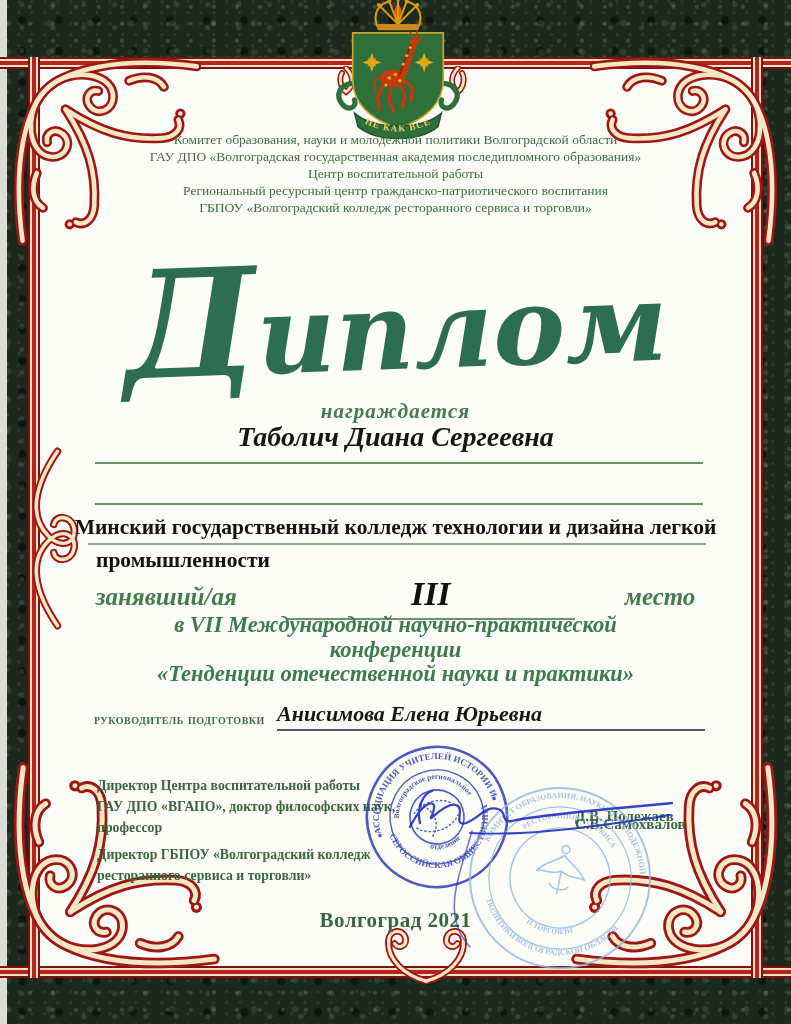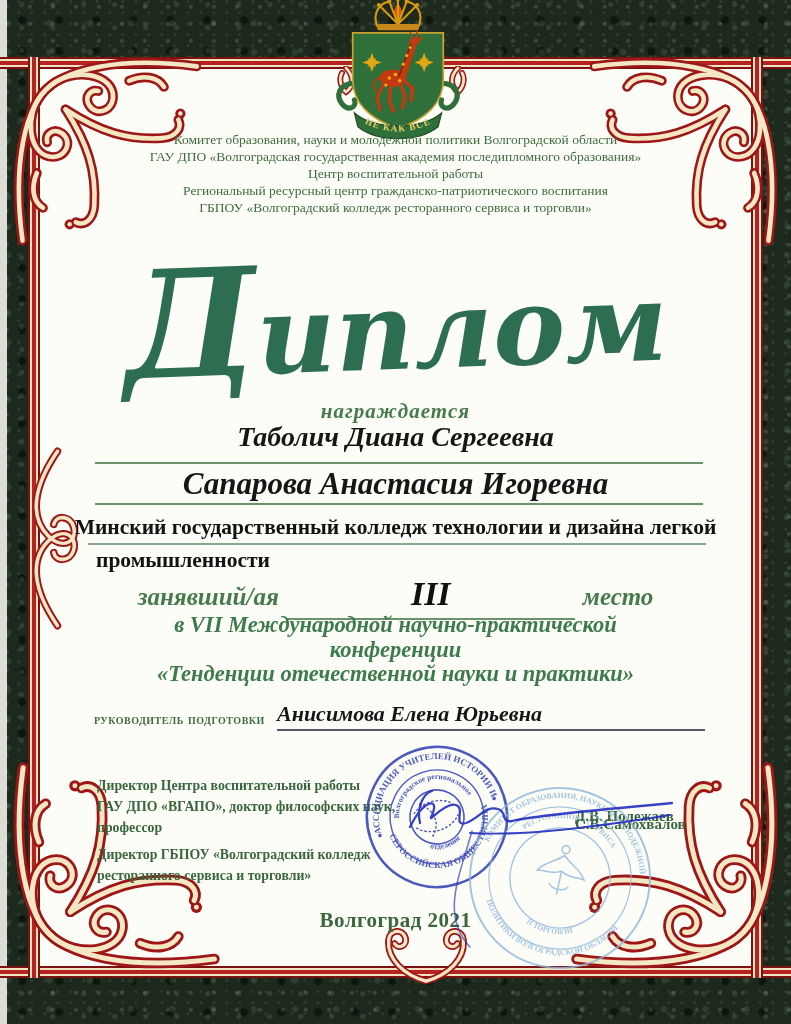--- a/index.html
+++ b/index.html
@@ -26,21 +26,21 @@
   .hdr{font-size:13.5px;line-height:17.2px;color:#3f6b3f;}
   .title{top:228px;font-family:"DejaVu Serif",serif;font-style:italic;font-weight:bold;
     font-size:108px;color:#2e6e50;transform:rotate(-2deg);line-height:1.2;}
   .title::first-letter{font-size:1.38em;}
   .awarded{top:399px;font-size:21px;font-weight:bold;font-style:italic;color:#477a4c;letter-spacing:1px;}
   .name1{top:421px;font-size:28px;font-weight:bold;font-style:italic;color:#161616;}
   .name2{top:466px;font-size:31px;font-weight:bold;font-style:italic;color:#161616;}
   .rule{position:absolute;height:2px;background:#6a936a;}
   .college1{top:515px;font-size:21.5px;font-weight:bold;color:#121212;}
   .college2{top:548px;left:96px;width:650px;text-align:left;font-size:21.5px;font-weight:bold;color:#121212;position:absolute;}
-  .placerow{position:absolute;left:40px;top:560px;width:711px;display:flex;justify-content:center;align-items:baseline;}
+  .placerow{position:absolute;left:40px;top:560px;width:711px;display:flex;justify-content:center;align-items:baseline;gap:42px;}
   .placerow .gw{font-size:25px;font-weight:bold;font-style:italic;color:#477a4c;}
   .placeval{display:inline-block;width:288px;text-align:center;border-bottom:2px solid #6a936a;
     font-size:34px;font-weight:bold;font-style:italic;color:#111;margin:17px 8px;line-height:1;padding-bottom:7px;}
   .conf{top:612px;font-size:22.5px;line-height:25px;font-weight:bold;font-style:italic;color:#3d7a4c;}
   .suplabel{position:absolute;left:94px;top:711px;font-size:14.5px;font-weight:bold;color:#3f6b3f;font-variant:small-caps;letter-spacing:.5px;}
   .supname{position:absolute;left:277px;top:701px;width:428px;text-align:left;font-size:22px;font-weight:bold;font-style:italic;color:#161616;}
   .sig{position:absolute;left:97px;width:330px;font-size:13.8px;line-height:20.5px;font-weight:bold;color:#39663c;text-align:left;}
   .sigval{position:absolute;left:575px;width:140px;font-size:15px;font-weight:bold;color:#39663c;text-align:left;}
   .city{top:908px;font-size:21px;font-weight:bold;color:#39663c;letter-spacing:.5px;}
   .stampsvg{position:absolute;left:320px;top:715px;pointer-events:none;}
@@ -205,21 +205,20 @@
   <div class="cline hdr" style="top:165px">Центр воспитательной работы</div>
   <div class="cline hdr" style="top:148px">ГАУ ДПО «Волгоградская государственная академия последипломного образования»</div>
   <div class="cline hdr" style="top:182px">Региональный ресурсный центр гражданско-патриотического воспитания</div>
   <div class="cline hdr" style="top:199px">ГБПОУ «Волгоградский колледж ресторанного сервиса и торговли»</div>
 
   <div class="cline title">Диплом</div>
 
   <div class="cline awarded">награждается</div>
   <div class="cline name1">Таболич Диана Сергеевна</div>
   <div class="rule" style="left:95px;top:462px;width:608px;"></div>
-  <div class="cline name2">Сапарова Анастасия Игоревна</div>
   <div class="rule" style="left:95px;top:503px;width:608px;"></div>
 
   <div class="cline college1">Минский государственный колледж технологии и дизайна легкой</div>
   <div class="rule" style="left:88px;top:543px;width:618px;background:#8aa88a;"></div>
   <div class="college2">промышленности</div>
 
   <div class="placerow">
     <span class="gw">занявший/ая</span>
     <span class="placeval">III</span>
     <span class="gw">место</span>

